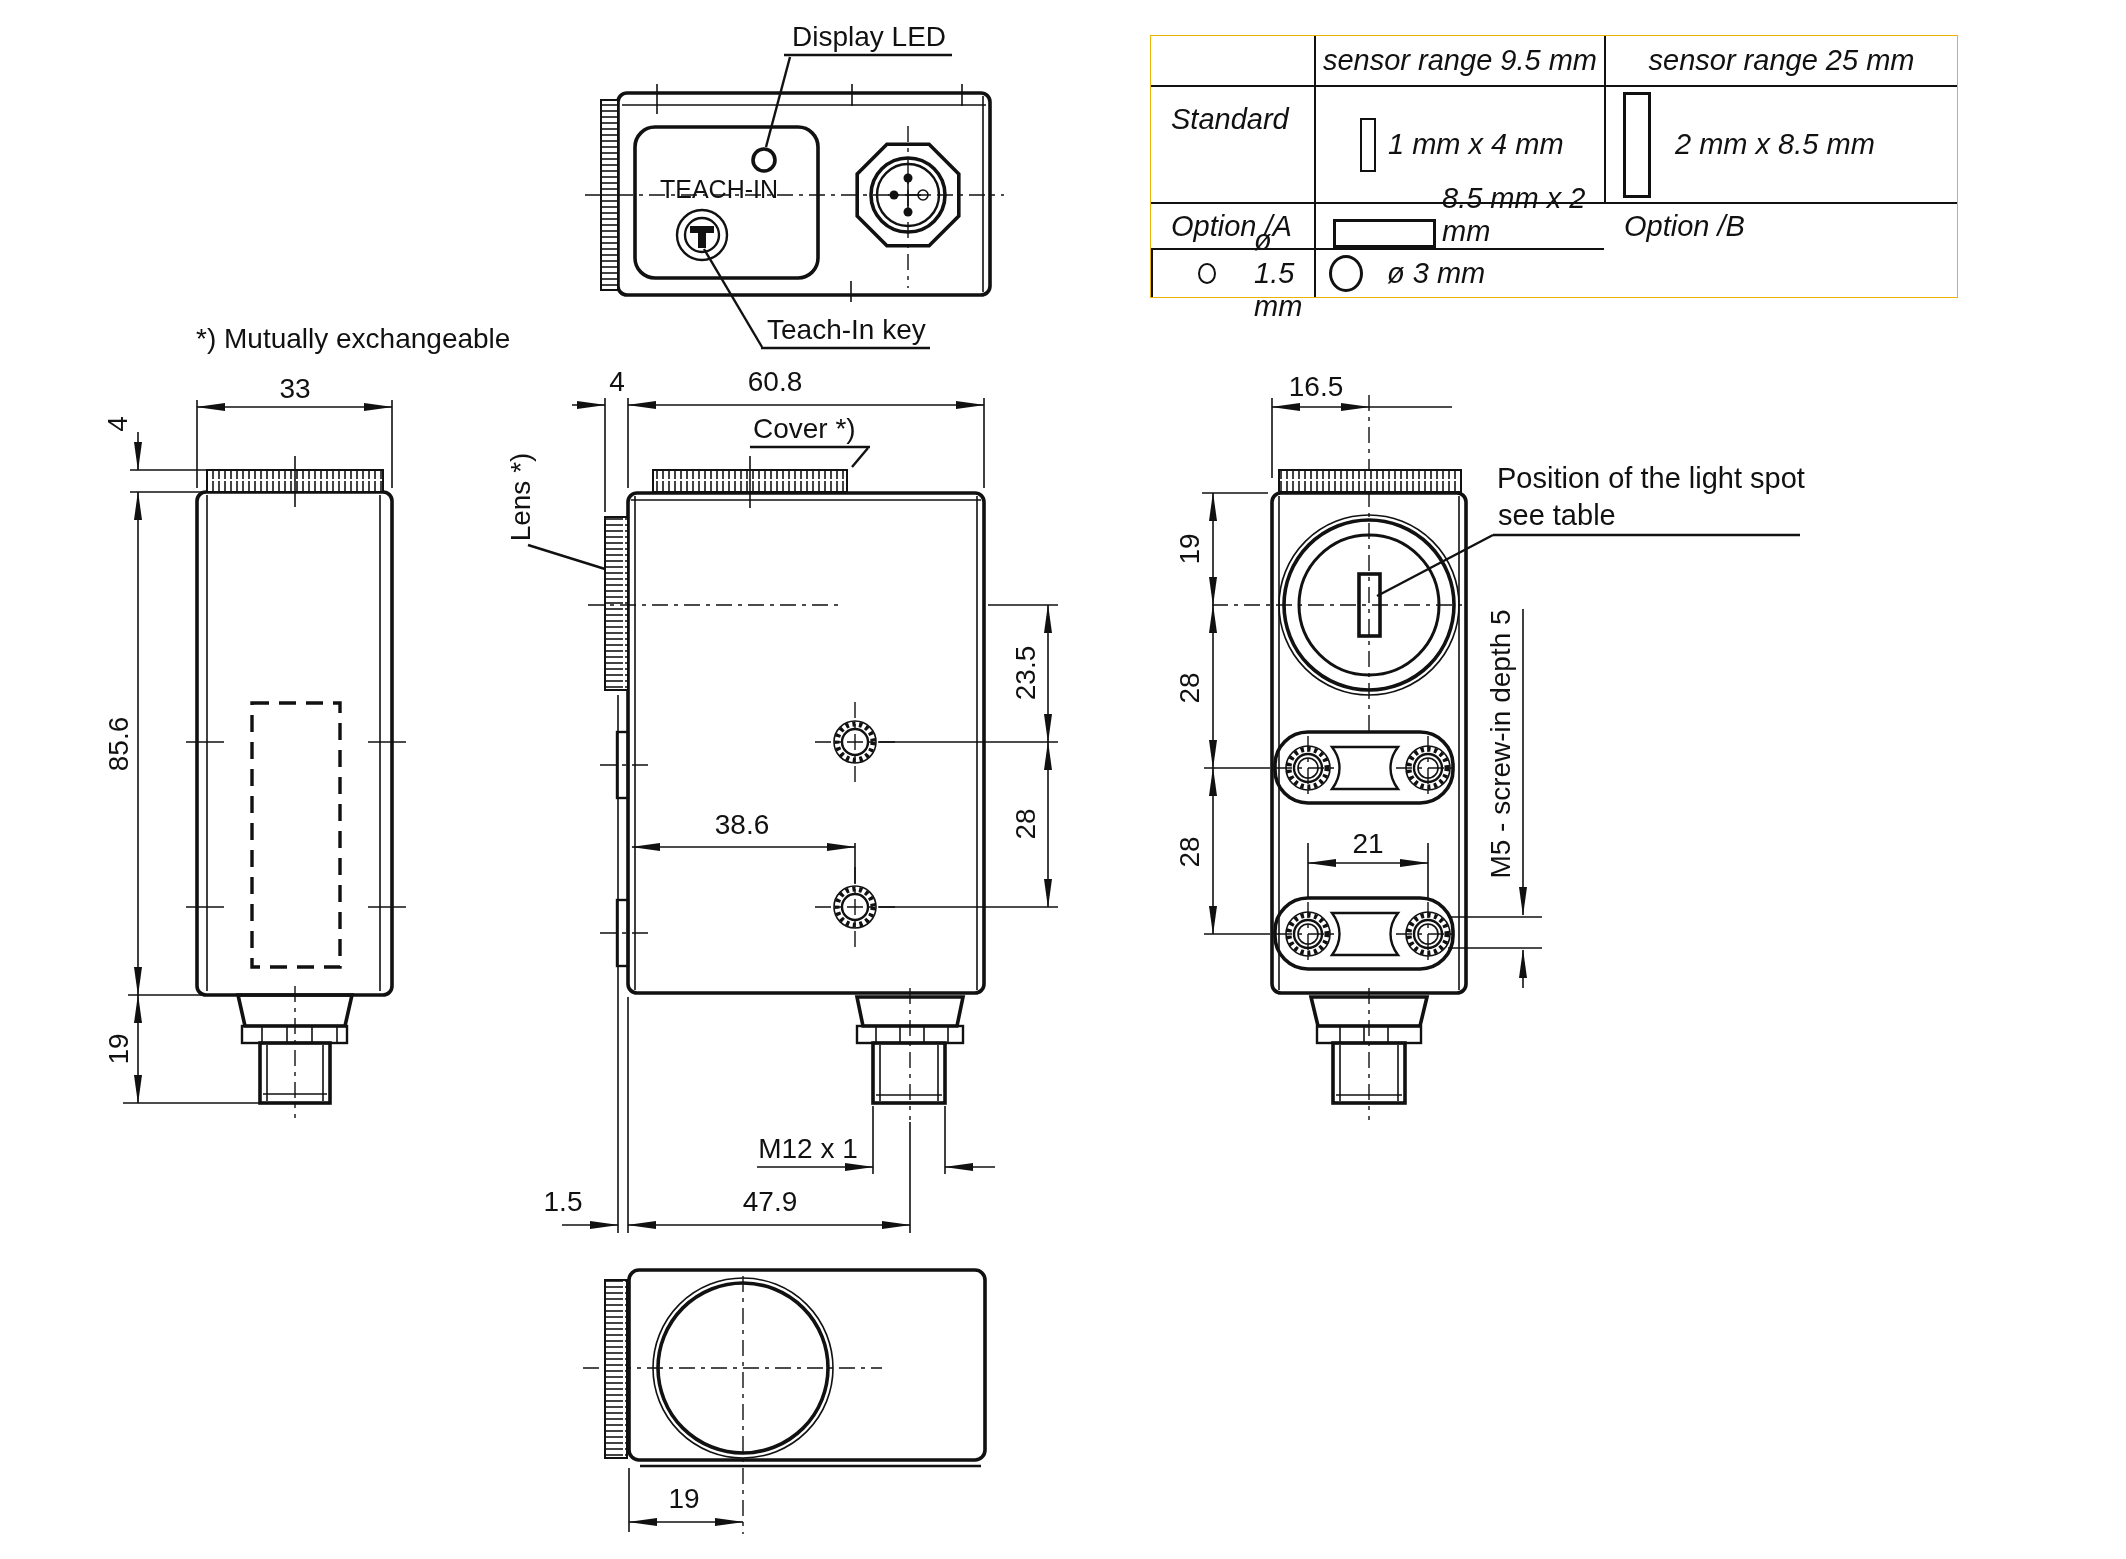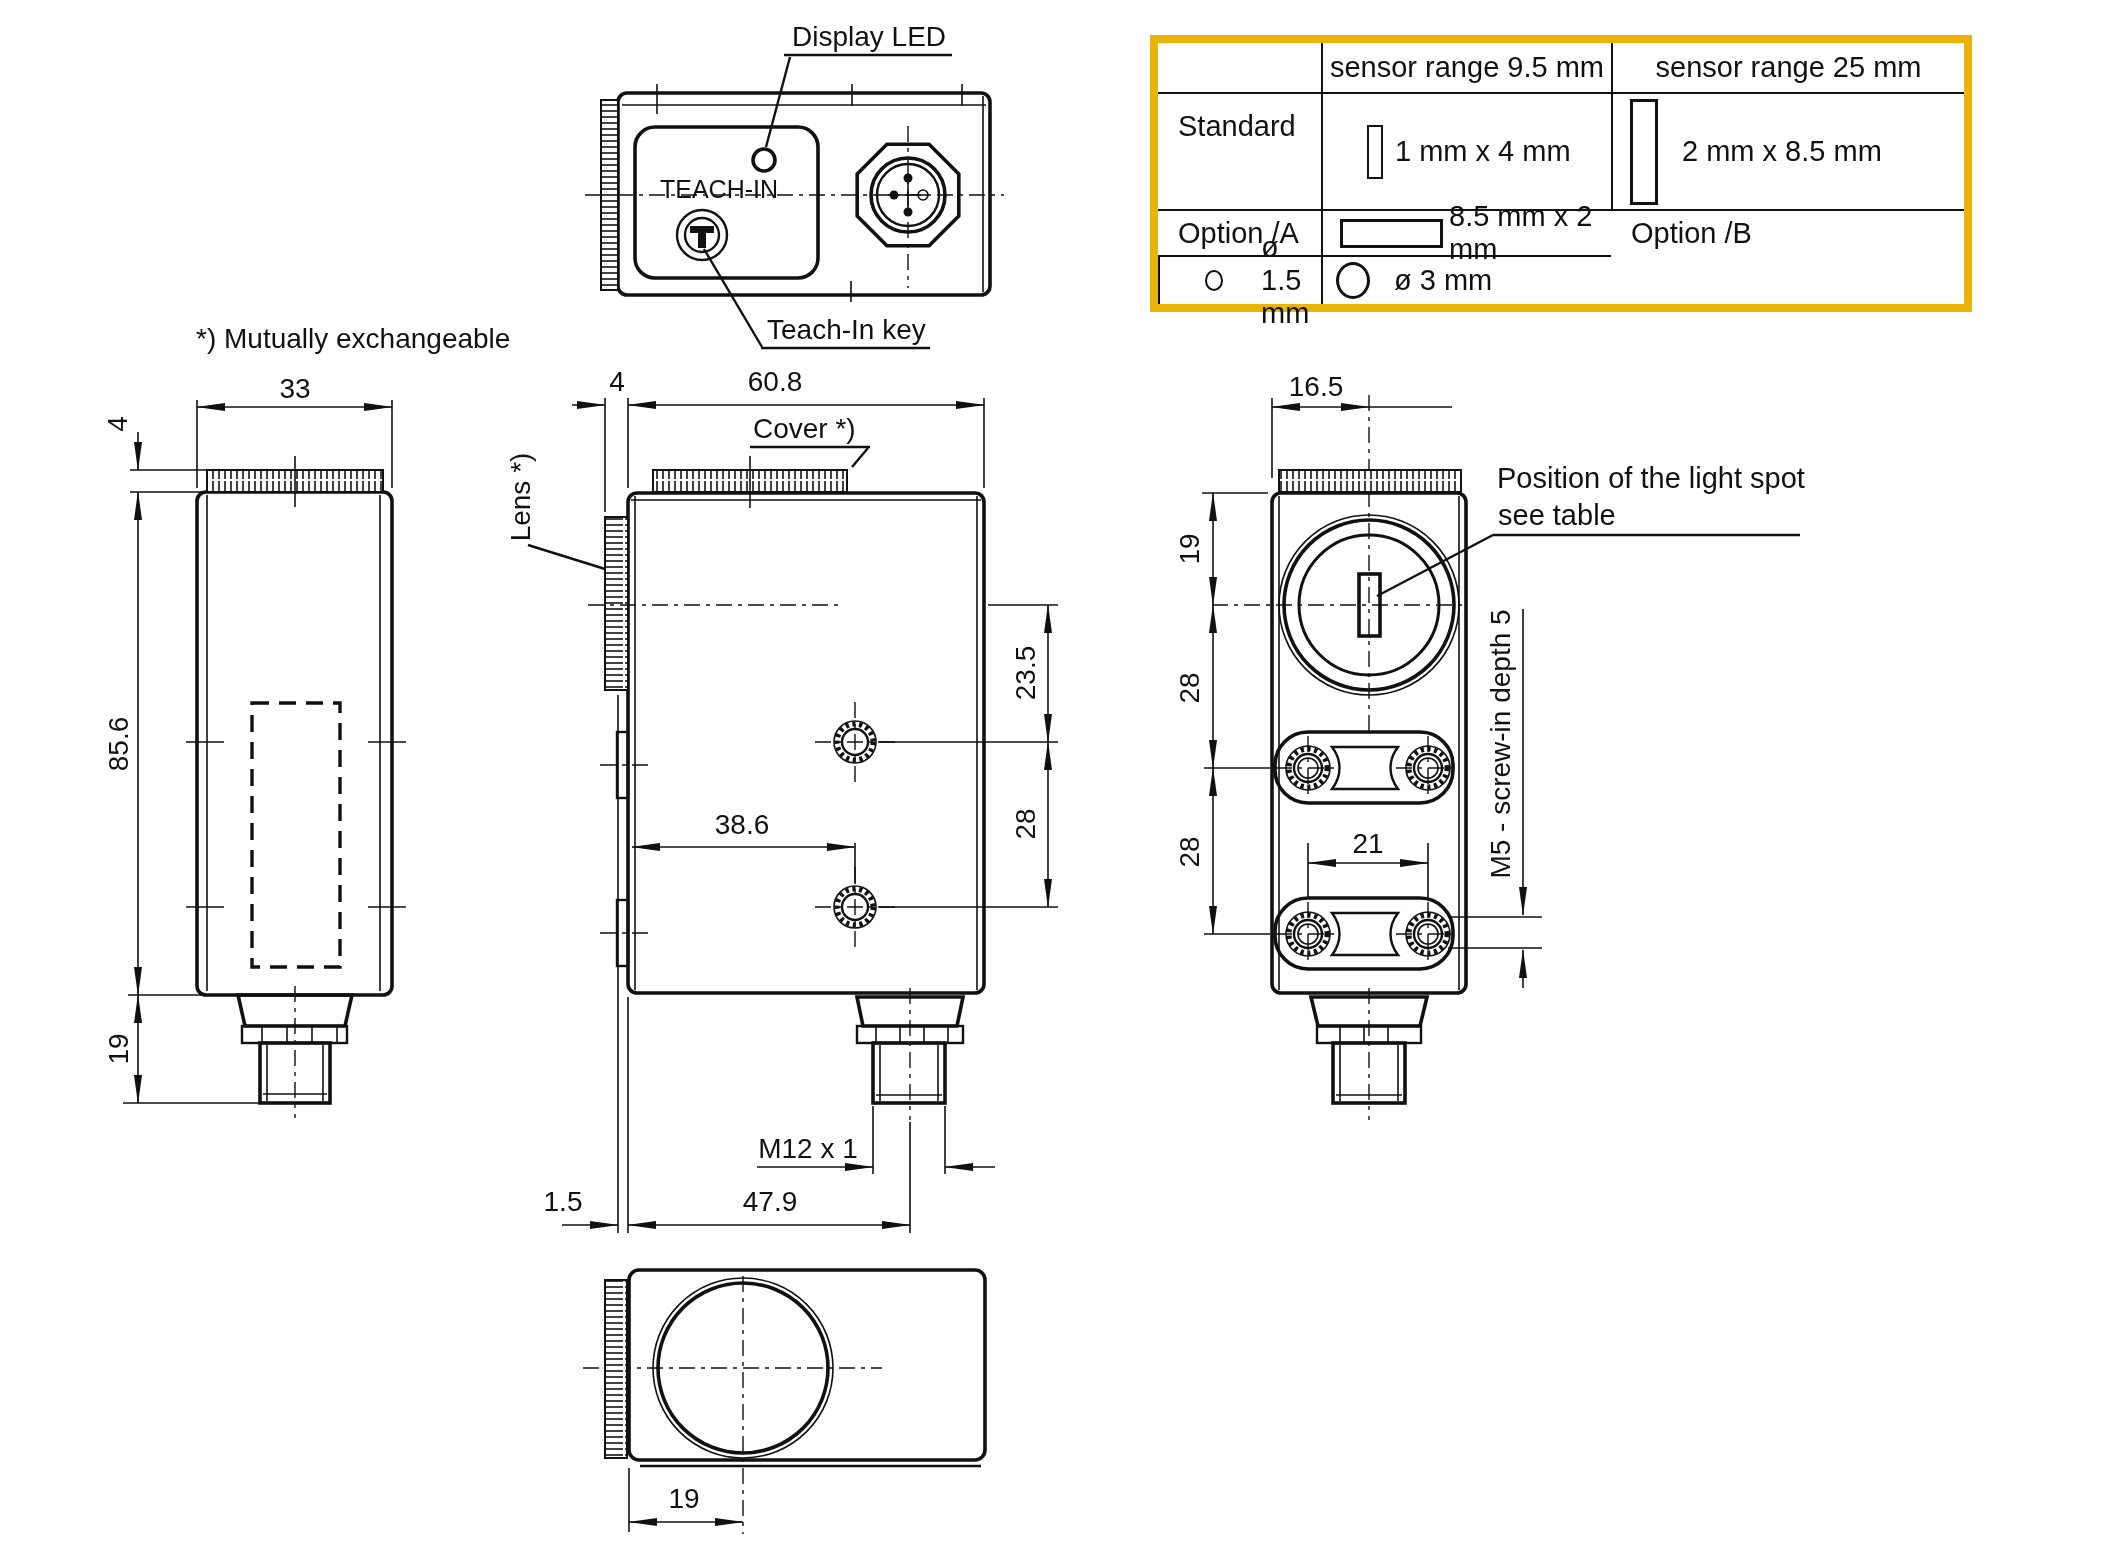--- a/index.html
+++ b/index.html
@@ -13,22 +13,22 @@
   .w2{fill:none;stroke:#111;stroke-width:2.4;}
   .cl{fill:none;stroke:#111;stroke-width:1.4;stroke-dasharray:16 6 4 6;}
   .dsh{fill:none;stroke:#111;stroke-width:3.4;stroke-dasharray:17 10;}
   .gear{fill:none;stroke:#111;stroke-width:5;stroke-dasharray:3.2 3.6;}
   .dim{fill:none;stroke:#111;stroke-width:1.6;}
   .t29{font-size:29px;}
   .t27{font-size:28px;}
   .t25{font-size:25px;}
   .mid{text-anchor:middle;}
   
-  .dtable{position:absolute;left:1150px;top:35px;border:8px solid #eab308;background:#fff;
-          display:grid;grid-template-columns:163px 290px 353px;grid-template-rows:49px 117px 46px 49px;}
+  .dtable{position:absolute;left:1150px;top:35px;border:1px solid #eab308;background:#fff;
+          display:grid;grid-template-columns:163px 290px 353px;grid-template-rows:49px 117px 46px 49px;font-style:italic;}
   .dtable .c{border-left:2.5px solid #111;border-top:2.5px solid #111;display:flex;align-items:center;font-size:29px;}
   .dtable .c.nl{border-left:none;}
   .dtable .c.nt{border-top:none;}
   .hdr{justify-content:center;}
   .rowlbl{padding-left:20px;}
   .rowlbl.top{align-items:flex-start;padding-top:16px;}
   .ic-v1{width:12px;height:50px;border:2.5px solid #111;flex:none;}
   .ic-v2{width:22px;height:100px;border:3px solid #111;flex:none;}
   .ic-h1{width:49px;height:12px;border:2.5px solid #111;flex:none;}
   .ic-h2{width:97px;height:23px;border:3px solid #111;flex:none;}
@@ -359,21 +359,21 @@
     <div class="c" style="padding-left:44px;gap:12px;">
       <span class="ic-v1"></span>
       <span>1 mm x 4 mm</span>
     </div>
     <div class="c" style="padding-left:17px;gap:24px;">
       <span class="ic-v2"></span>
       <span>2 mm x 8.5 mm</span>
     </div>
 
     <div class="c nl rowlbl">Option /A</div>
-    <div class="c" style="padding-left:17px;gap:6px;">
+    <div class="c" style="padding-left:17px;gap:6px;align-items:flex-end;">
       <span class="ic-h2"></span>
       <span>8.5 mm x 2 mm</span>
     </div>
 
     <div class="c nl rowlbl">Option /B</div>
     <div class="c" style="padding-left:45px;gap:38px;justify-content:flex-end;">
       <span class="ic-c1"></span>
       <span>ø 1.5 mm</span>
     </div>
     <div class="c" style="padding-left:13px;gap:24px;">

